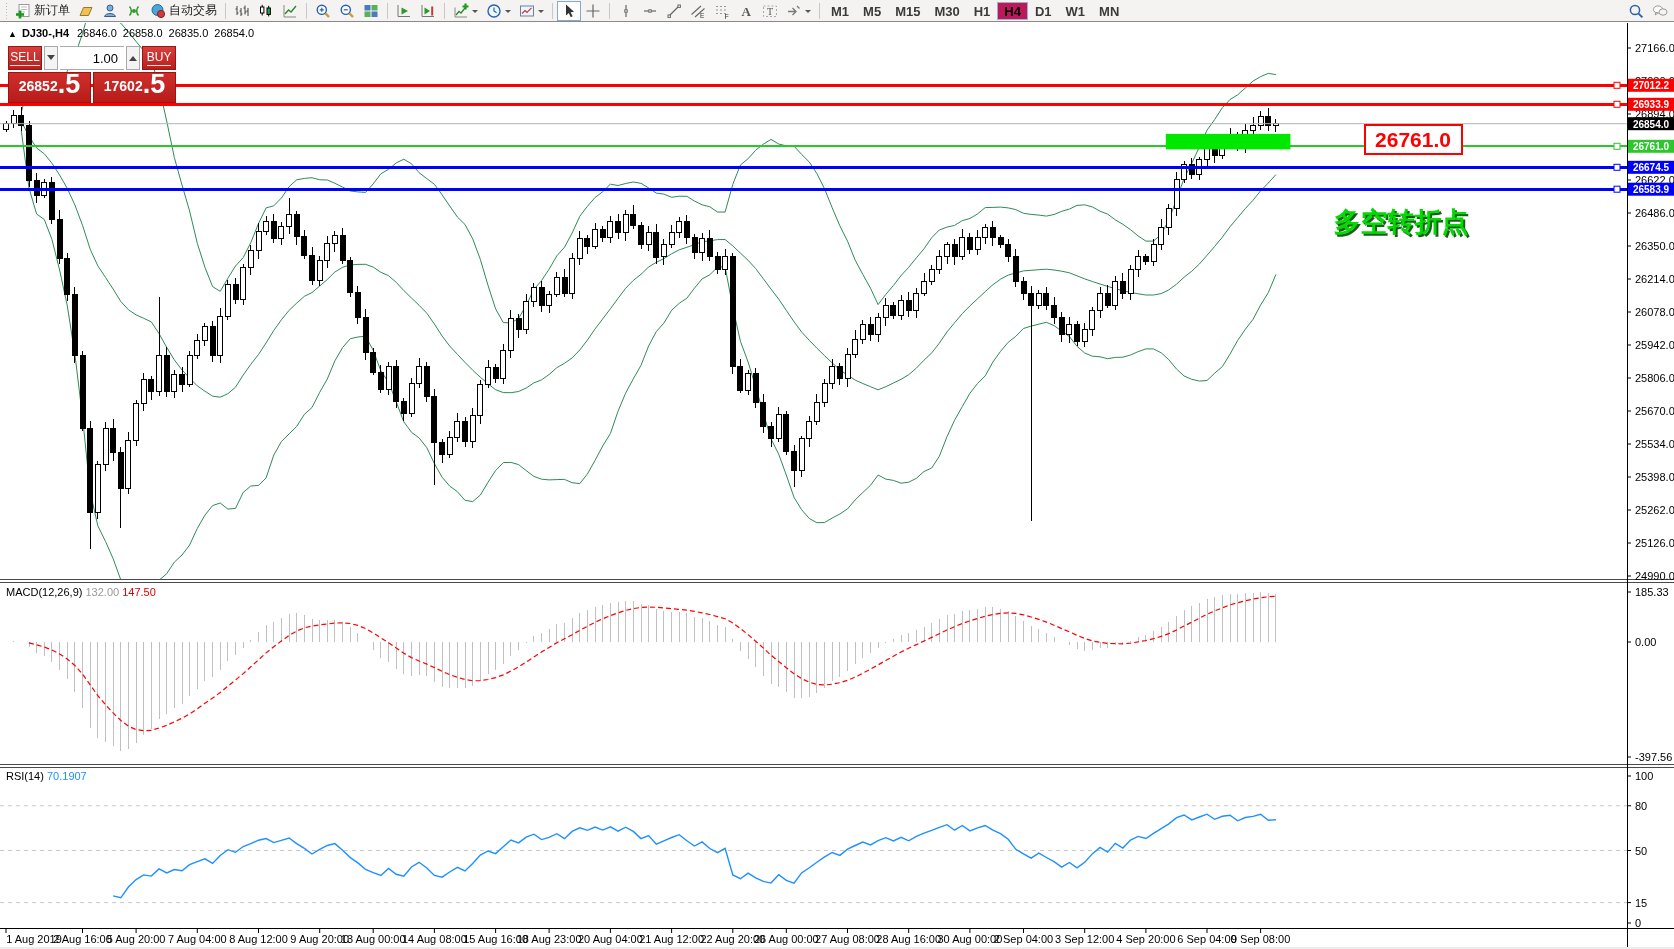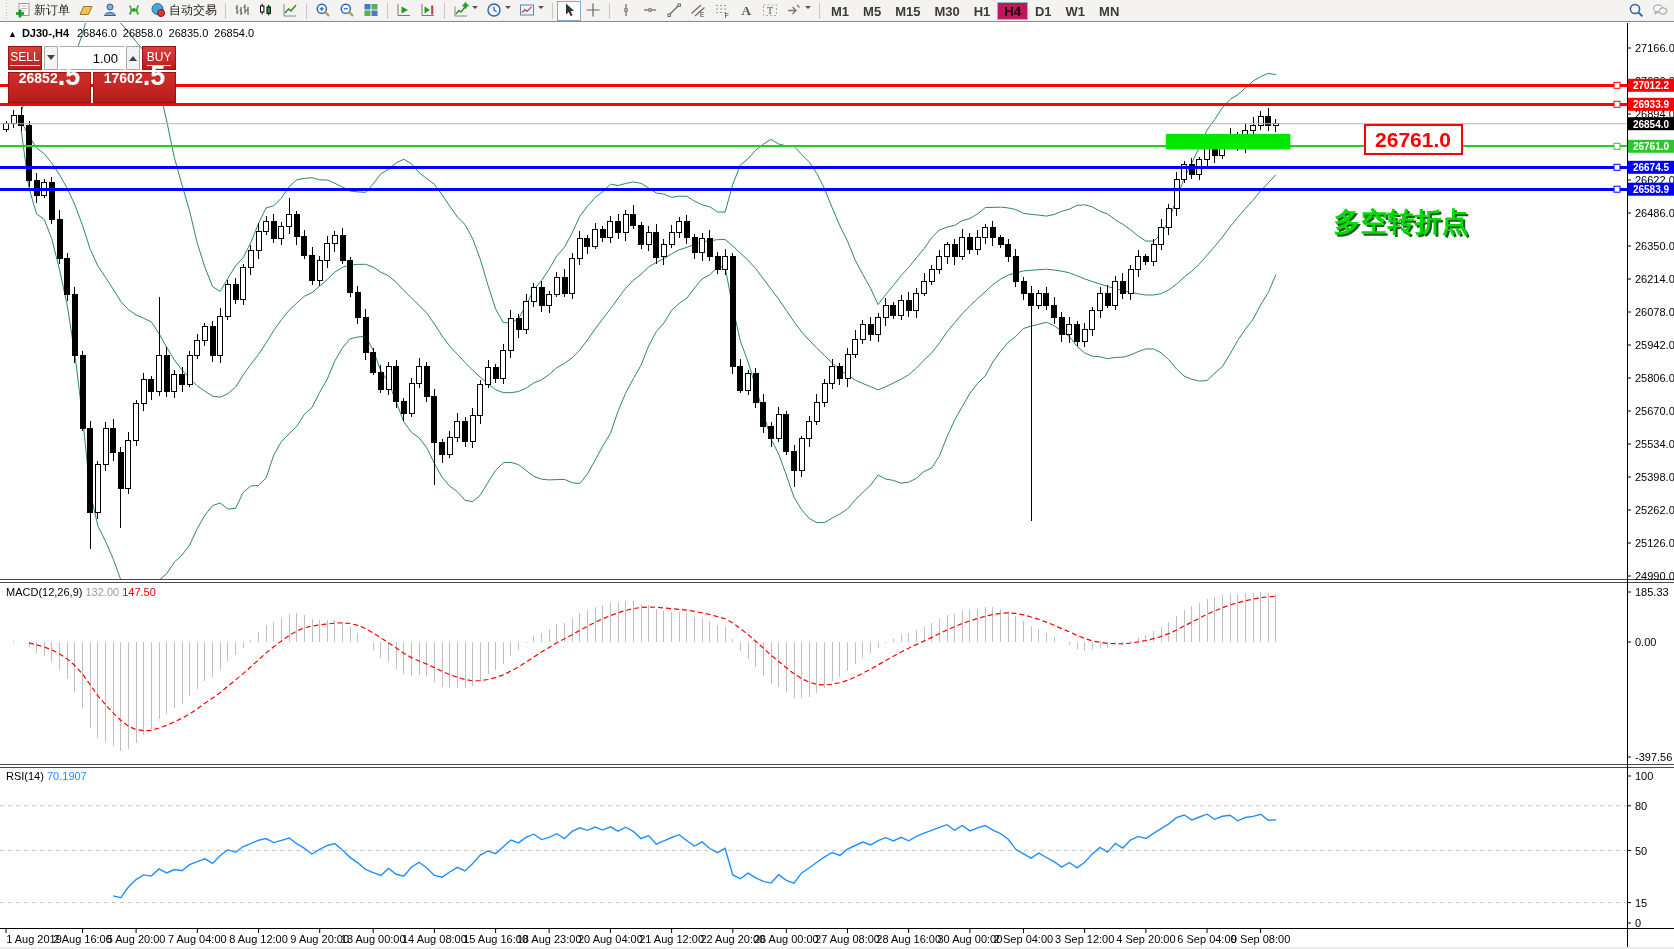--- a/index.html
+++ b/index.html
@@ -1,20 +1,20 @@
 <!DOCTYPE html>
 <html><head>
 <meta charset="utf-8">
 <style>
   html,body{margin:0;padding:0;background:#e8e8e8;font-family:"Liberation Sans",sans-serif;}
   #app{position:relative;width:1674px;height:949px;background:#fff;overflow:hidden;border:0;}
   
   #toolbar{position:absolute;left:0;top:0;width:1674px;height:22px;background:#f4f3f1;
     border-bottom:1px solid #8a8a8a;display:flex;align-items:center;padding:0 2px;box-sizing:border-box;}
-  .tb-btn{height:20px;min-width:24px;display:flex;align-items:flex-start;justify-content:center;gap:3px;
+  .tb-btn{height:20px;min-width:24px;display:flex;align-items:center;justify-content:center;gap:3px;
     padding:0 3px;border:1px solid transparent;box-sizing:border-box;cursor:default;background:transparent;}
   .tb-btn.active{border:1px solid #8aa8c8;background:#fdfdfd;}
   .tb-btn .lbl{font-size:12px;color:#222;white-space:nowrap;}
   .tb-sep{width:1px;height:16px;background:#c9c8c6;margin:0 4px;flex:0 0 auto;}
   .tb-handle{width:5px;height:16px;margin:0 2px;flex:0 0 auto;
     background-image:repeating-linear-gradient(#bbb 0 1px,transparent 1px 3px);background-size:1px 100%;background-repeat:repeat-y;background-position:2px 0;}
   .caret{width:0;height:0;border:3px solid transparent;border-top-color:#555;margin-top:4px;}
   .tf-btn{font-size:13px;font-weight:bold;color:#3a3a3a;padding:1px 6px;height:18px;line-height:16px;
     border:1px solid transparent;box-sizing:border-box;}
   .tf-btn.active{border:1px solid #98b2cc;background:#be185d;color:#000;}
@@ -33,21 +33,21 @@
     font-size:12px;display:flex;align-items:center;justify-content:center;}
   .qp-sell span,.qp-buy span{border-bottom:1px solid rgba(255,255,255,.85);padding-bottom:1px;}
   .qp-step{width:20px;background:#f4f4f4;border:1px solid #aaa;display:flex;align-items:center;justify-content:center;}
   .qp-step .c{width:0;height:0;border:4px solid transparent;}
   .qp-step .up{border-bottom:5px solid #444;margin-bottom:3px;}
   .qp-step .dn{border-top:5px solid #444;margin-top:3px;}
   .qp-vol{width:52px;border:1px solid #aaa;border-left:none;border-right:none;font-size:13px;text-align:right;
     padding:0 6px;font-family:Liberation Sans, sans-serif;color:#000;}
   .qp-row2{display:flex;gap:2px;margin-top:2px;height:31px;}
   .qp-price{flex:1;background:linear-gradient(#cf2f2b,#b71c1a);border:1px solid #9a1512;color:#fff;
-    display:flex;align-items:flex-end;justify-content:center;padding-bottom:12px;}
+    display:flex;align-items:flex-end;justify-content:center;padding-bottom:4px;}
   .qp-price .small{font-size:14px;font-weight:bold;line-height:24px;}
   .qp-price .big{font-size:27px;font-weight:bold;line-height:27px;}
 </style>
 </head>
 <body>
 
 <div id="app">
   <div id="toolbar">
       <div class="tb-handle"></div>
       <div class="tb-btn">

